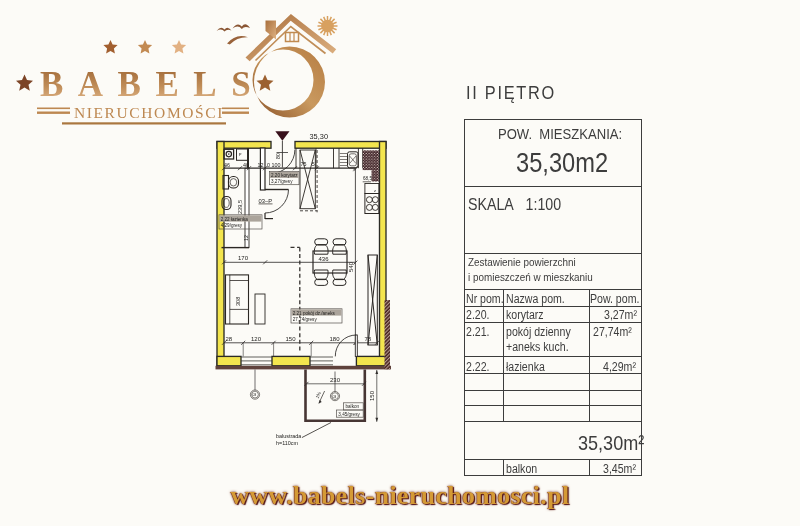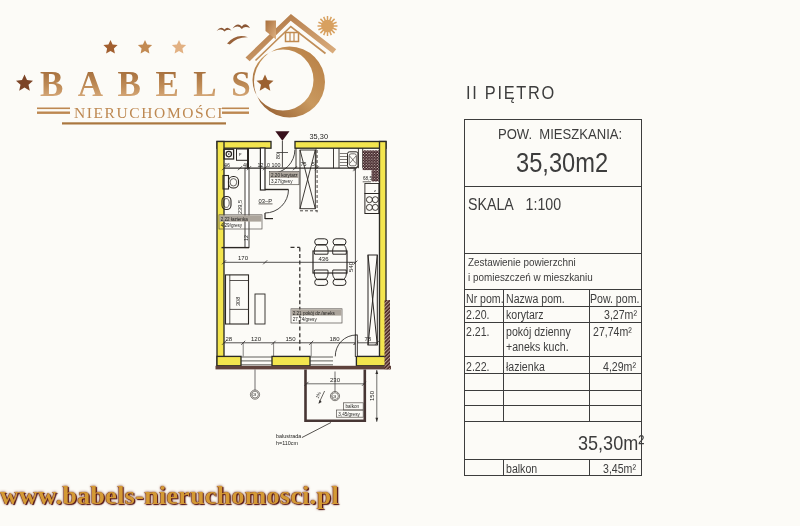--- a/index.html
+++ b/index.html
@@ -462,13 +462,13 @@
   <div class="abs cond" style="left:2px;top:241px;font-size:12.3px;">2.22.</div>
   <div class="abs cond" style="left:42px;top:241px;font-size:12.3px;">łazienka</div>
   <div class="abs cond" style="left:139px;top:241px;font-size:12.3px;">4,29m²</div>
 
   <div class="abs cond" style="left:114px;top:312px;font-size:21px;">35,30m²</div>
 
   <div class="abs cond" style="left:42px;top:343px;font-size:12.3px;">balkon</div>
   <div class="abs cond" style="left:139px;top:343px;font-size:12.3px;">3,45m²</div>
 </div>
 
-<div class="abs" style="left:0;top:481px;width:800px;font-family:'Liberation Serif',serif;font-weight:bold;font-size:25.8px;letter-spacing:0.4px;color:#d49a35;text-shadow:1.2px 1.2px 1px #511013, -0.5px -0.5px 1px #70281c, 0 0 3px #8a4a30;">www.babels-nieruchomosci.pl</div>
+<div class="abs" style="left:0;top:481px;width:800px;text-align:center;font-family:'Liberation Serif',serif;font-weight:bold;font-size:25.8px;letter-spacing:0.4px;color:#d49a35;text-shadow:1.2px 1.2px 1px #511013, -0.5px -0.5px 1px #70281c, 0 0 3px #8a4a30;">www.babels-nieruchomosci.pl</div>
 
 </body></html>

